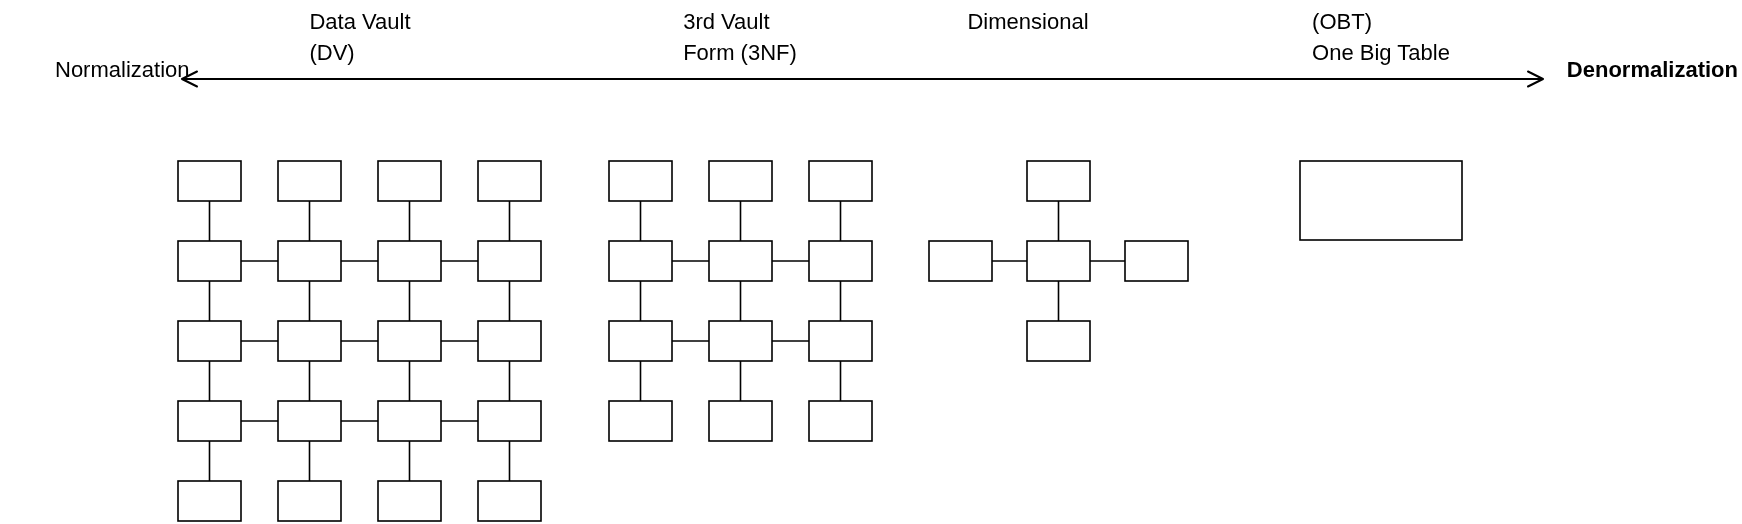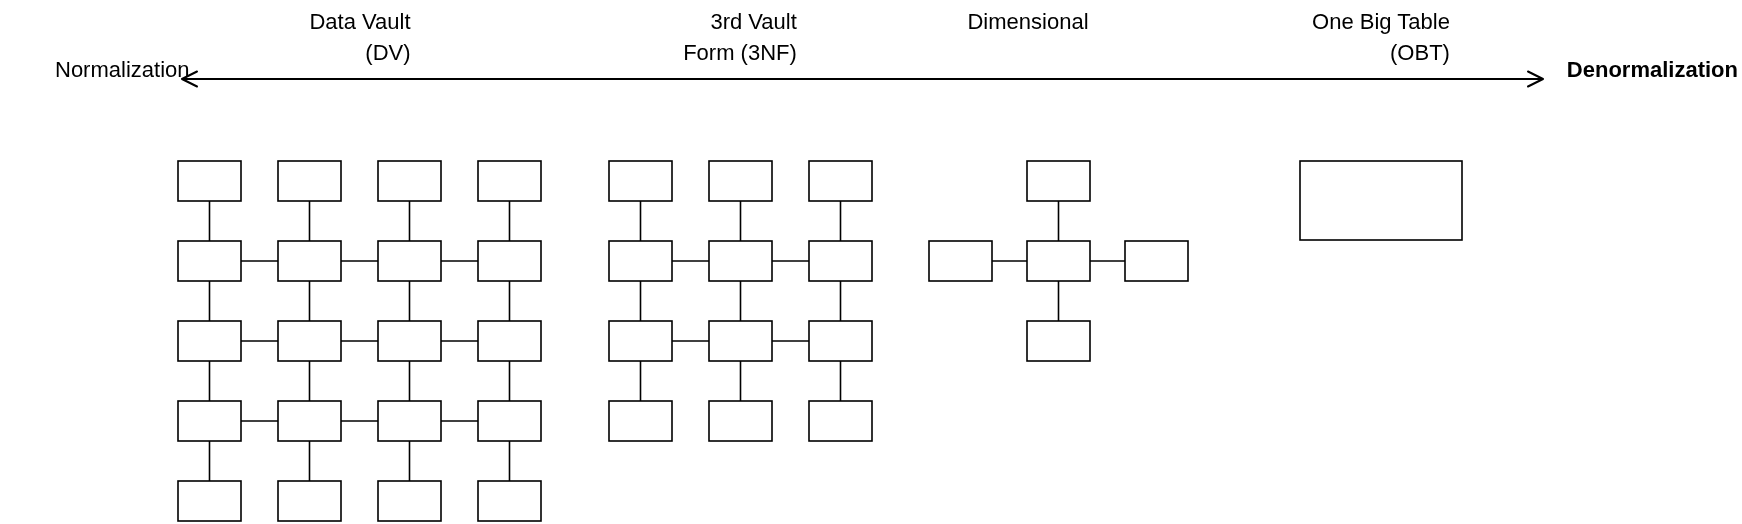--- a/index.html
+++ b/index.html
@@ -29,21 +29,21 @@
     white-space: nowrap;
     color: var(--text, #000);
     margin-left: 48px;
   }
   .axis-label-left { left: 7px; }
   .axis-label-right { right: 4px; font-weight: bold; }
   .approach-label {
     position: absolute;
     top: 6px;
     transform: translateX(-50%);
-    text-align: right;
+    text-align: left;
     font-size: 22px;
     line-height: 31px;
     white-space: nowrap;
     color: var(--text, #000);
   }
   .arrow-line {
     stroke: var(--stroke, #000);
     stroke-width: 2;
   }
   .arrow-head {
@@ -67,22 +67,22 @@
     <div>(DV)</div>
   </div>
   <div class="approach-label" style="left:740px">
     <div>3rd Vault</div>
     <div>Form (3NF)</div>
   </div>
   <div class="approach-label" style="left:1028px">
     <div>Dimensional</div>
   </div>
   <div class="approach-label" style="left:1381px">
+    <div>(OBT)</div>
     <div>One Big Table</div>
-    <div>(OBT)</div>
   </div>
 
   <svg class="layer" width="1742" height="524" viewBox="0 0 1742 524">
     <line class="arrow-line" x1="184" y1="79" x2="1541" y2="79"></line>
     <path class="arrow-head" d="M 197 71.5 L 182 79 L 197 86.5"></path>
     <path class="arrow-head" d="M 1528 71.5 L 1543 79 L 1528 86.5"></path>
   </svg>
 
   <svg class="layer" id="diagrams-svg" width="1742" height="524" viewBox="0 0 1742 524">
       <line x1="209.5" y1="201" x2="209.5" y2="241" stroke="#000000" stroke-width="1.6"></line>

